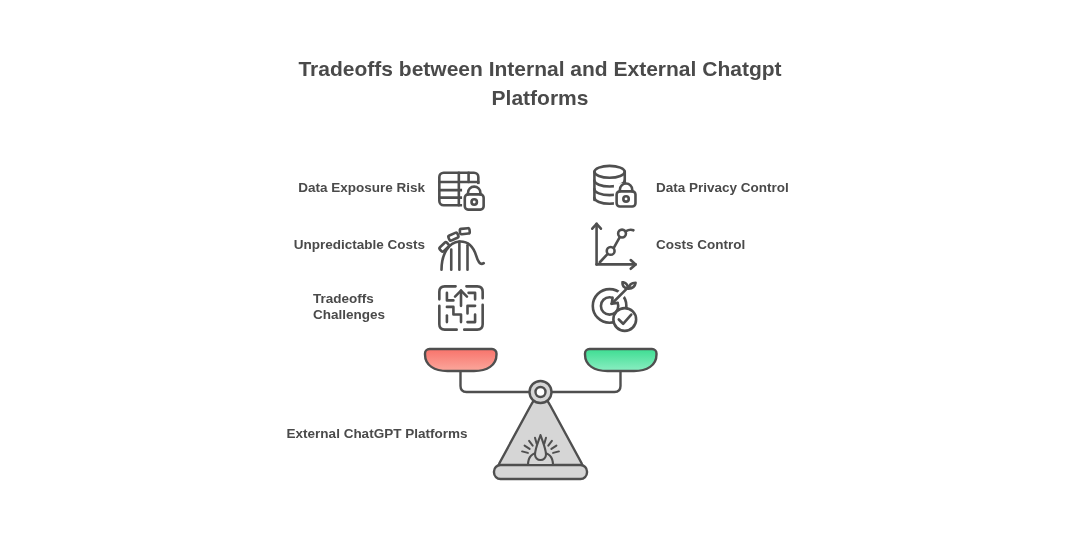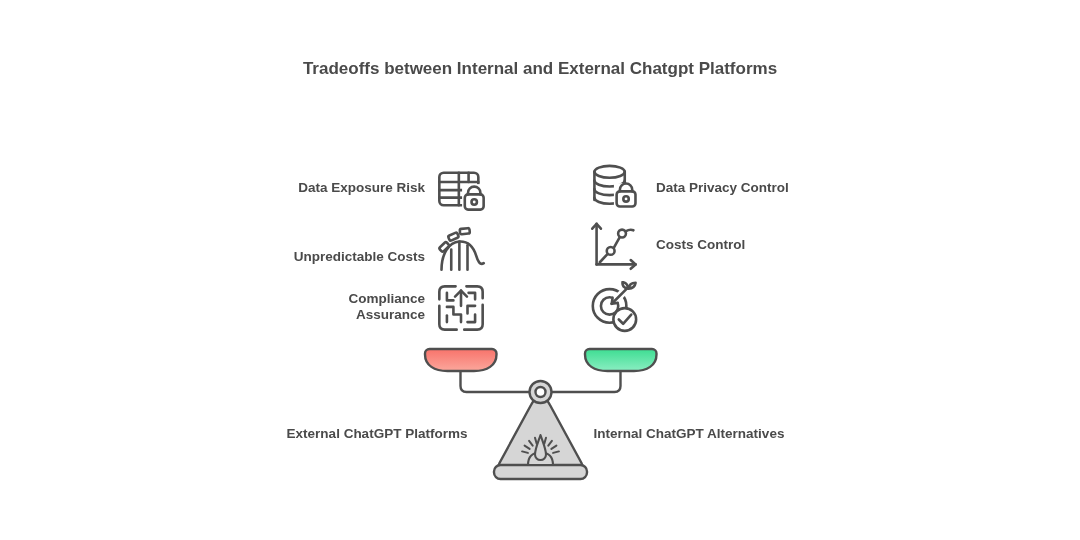--- a/index.html
+++ b/index.html
@@ -20,33 +20,33 @@
     font-family:"Liberation Sans","DejaVu Sans",sans-serif;
     color:var(--text,#4a4a4a);
     overflow:hidden;
   }
   .stage{position:absolute;inset:0;}
   .title{
     position:absolute;
     top:54px;left:50%;transform:translateX(-50%);
     width:580px;
     text-align:center;
-    font-size:17px;
+    font-size:21px;
     font-weight:700;
     line-height:29px;
     color:var(--text,#4a4a4a);
   }
   .item-label{
     position:absolute;
     font-size:13.5px;
     font-weight:700;
     line-height:16px;
     color:var(--text,#4a4a4a);
   }
-  .item-label.left{right:655px;text-align:right;white-space:nowrap;}
+  .item-label.left{right:655px;white-space:nowrap;}
   .item-label.right{left:656px;text-align:right;white-space:nowrap;}
   .item-label.two-line{white-space:normal;max-width:112px;}
   .icon-box{position:absolute;width:52px;height:52px;}
   .icon-box svg{width:100%;height:100%;display:block;}
   .ic{stroke:var(--outline,#4f4f4f);stroke-width:2.4;fill:none;stroke-linecap:round;stroke-linejoin:round;}
   .ic-fillwhite{fill:#fff;stroke:var(--outline,#4f4f4f);stroke-width:2.4;stroke-linecap:round;stroke-linejoin:round;}
   .ic-mask{fill:#fff;stroke:none;}
   .footer-label{
     position:absolute;
     top:426px;
@@ -86,40 +86,40 @@
       <path class="ic" d="M4,32 H26"></path>
       <path class="ic" d="M22,9 V39"></path>
       <path class="ic" d="M31,9 V17.5"></path>
       <rect class="ic-mask" x="25" y="19.5" width="23" height="27"></rect>
       <path class="ic" d="M30.5,29 V27.5 A5.7,5.7 0 0 1 41.9,27.5 V29"></path>
       <rect class="ic" x="27.5" y="29" width="17.4" height="14" rx="3"></rect>
       <circle class="ic" cx="36.2" cy="36" r="2.5"></circle>
     </svg>
   </div>
 
-  <div class="item-label left" style="top:237px;margin-top:12px;">Unpredictable Costs</div>
+  <div class="item-label left" style="top:237px;">Unpredictable Costs</div>
   <div class="icon-box" style="left:435px;top:222px;">
     <svg viewBox="0 0 48 48">
       <path class="ic" d="M6,44 C6,30 12.5,18.5 22.5,18 C30.5,17.6 35.5,23 38,31 C39.5,36 41.5,40.5 45,38"></path>
       <path class="ic" d="M15,25.5 V44"></path>
       <path class="ic" d="M22.5,18 V44"></path>
       <path class="ic" d="M30,21.5 V44"></path>
       <g transform="translate(8.5,23) rotate(-44)">
           <rect class="ic" x="-4.5" y="-2.5" width="9" height="5" rx="1.5" stroke-width="2.1"></rect>
         </g>
       <g transform="translate(17,13.5) rotate(-24)">
           <rect class="ic" x="-4.5" y="-2.5" width="9" height="5" rx="1.5" stroke-width="2.1"></rect>
         </g>
       <g transform="translate(27.5,8.5) rotate(-6)">
           <rect class="ic" x="-4.5" y="-2.5" width="9" height="5" rx="1.5" stroke-width="2.1"></rect>
         </g>
     </svg>
   </div>
 
-  <div class="item-label left two-line" style="top:291px;">Compliance Assurance</div>
+  <div class="item-label left two-line" style="top:291px;">Tradeoffs Challenges</div>
   <div class="icon-box" style="left:435px;top:282px;">
     <svg viewBox="0 0 48 48">
       <path class="ic" d="M19,4 H9 Q4,4 4,9 V16"></path>
       <path class="ic" d="M29,4 H39 Q44,4 44,9 V15"></path>
       <path class="ic" d="M4,22 V39 Q4,44 9,44 H20"></path>
       <path class="ic" d="M44,21 V39 Q44,44 39,44 H27"></path>
       <path class="ic" d="M24,22 V8"></path>
       <path class="ic" d="M18.5,13.5 L24,8 L29.5,13.5"></path>
       <path class="ic" d="M11,10 V17 H17"></path>
       <path class="ic" d="M31,10 H37 V16"></path>
@@ -204,15 +204,14 @@
         <path class="sc-tick" d="M143.1,108.9 L148.9,107.4"></path>
         <path class="sc-tick" d="M117.9,108.9 L112.1,107.4"></path>
       </g>
       <path class="sc-body-thin" d="M130.5,91 C127.5,100 125,105.5 125,110.5 A5.5,5.5 0 0 0 136,110.5 C136,105.5 133.5,100 130.5,91 Z"></path>
       <circle class="sc-body" cx="130.5" cy="48" r="11"></circle>
       <circle class="ic-fillwhite" cx="130.5" cy="48" r="5"></circle>
     </svg>
   </div>
 
   <div class="footer-label left">External ChatGPT Platforms</div>
-  <div class="footer-label right">Internal ChatGPT Alternatives</div>
 
 </div>
 
 </body></html>

